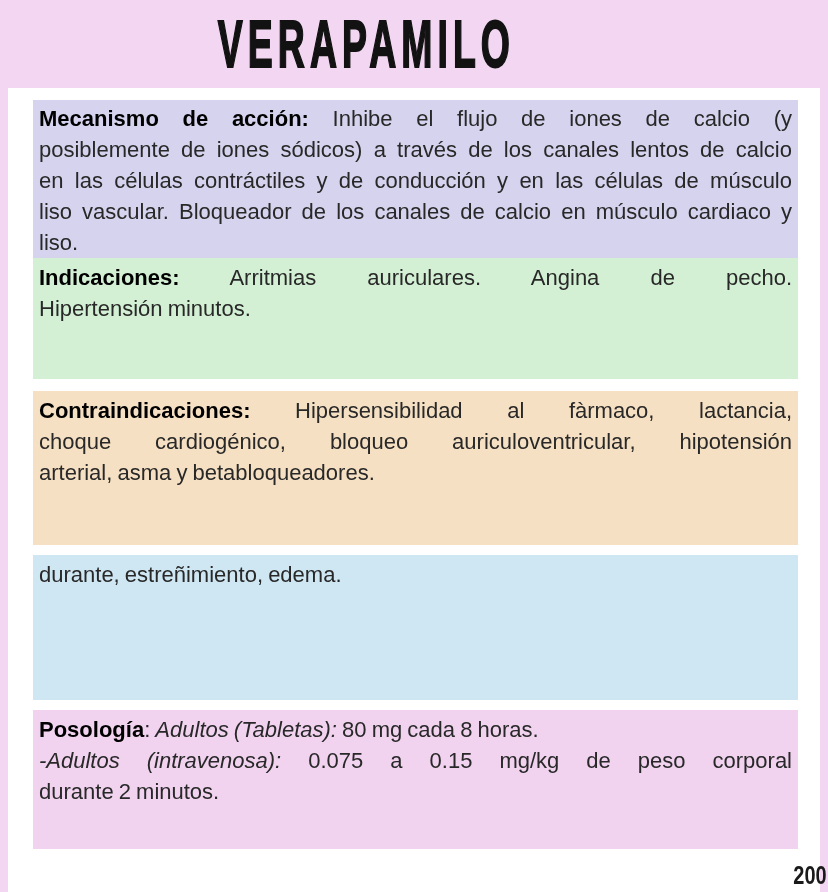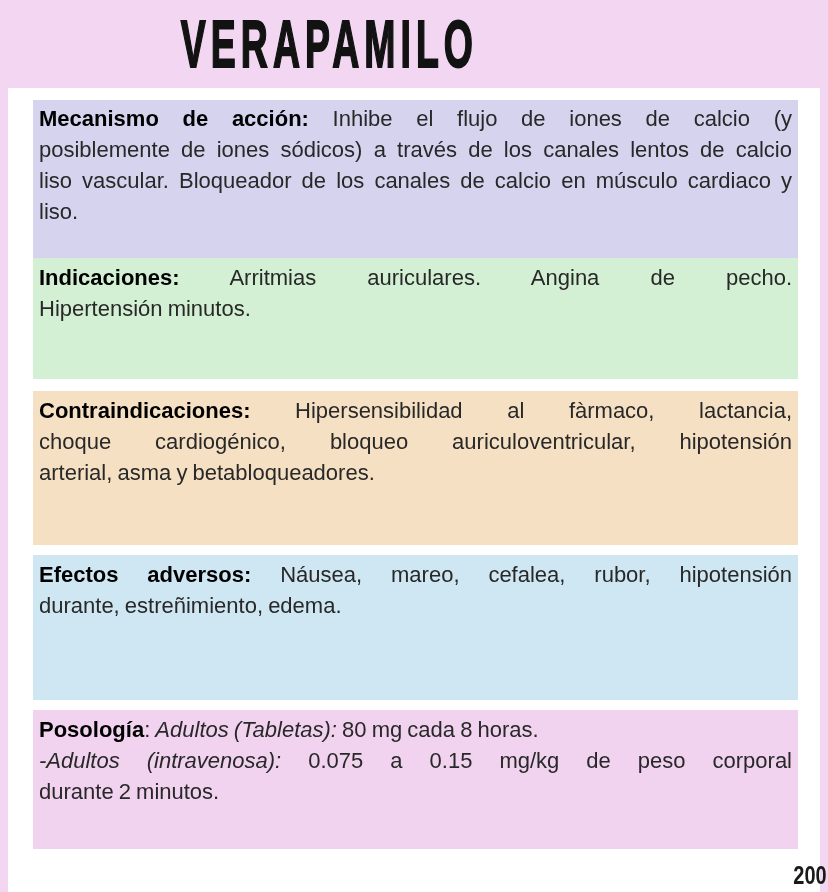--- a/index.html
+++ b/index.html
@@ -12,21 +12,21 @@
     position:relative; width:828px; height:892px;
     background:#f3d7f2; 
   }
   .content-panel {
     position:absolute; left:8px; right:8px; top:88px; bottom:0;
     background:#ffffff;
   }
   .header {
     position:absolute; top:0; left:0; width:658px; height:88px;
     background:#f3d7f2;
-    display:flex; align-items:center; justify-content:center;
+    display:flex; align-items:center; justify-content:center;padding-left:37px;
   }
   .title {
     margin:0; padding:0;
     font-size:52px; font-weight:bold; color:#121212;
     letter-spacing:7px;
     transform:scale(0.72,1.28);
     transform-origin:center center;
     -webkit-text-stroke:1.5px #121212;
     white-space:nowrap;
   }
@@ -57,34 +57,34 @@
 </style>
 </head>
 <body>
 
 <div class="page" style="background: rgb(243, 215, 242);">
   <div class="content-panel" style="background: rgb(255, 255, 255);">
     <div id="sections">
         <div class="section" style="background: rgb(213, 211, 238);">
           <div class="line jl"><span class="seg-b">Mecanismo de acción:</span><span class="seg-n"> Inhibe el flujo de iones de calcio (y</span></div>
           <div class="line jl"><span class="seg-n">posiblemente de iones sódicos) a través de los canales lentos de calcio</span></div>
+          <div class="line jl"><span class="seg-n">en las células contráctiles y de conducción y en las células de músculo</span></div>
           <div class="line jl"><span class="seg-n">liso vascular. Bloqueador de los canales de calcio en músculo cardiaco y</span></div>
           <div class="line"><span class="seg-n">liso.</span></div>
         </div>
         <div class="section" style="background: rgb(211, 240, 212);">
           <div class="line jl"><span class="seg-b">Indicaciones:</span><span class="seg-n"> Arritmias auriculares. Angina de pecho.</span></div>
           <div class="line"><span class="seg-n">Hipertensión minutos.</span></div>
         </div>
         <div class="section" style="background: rgb(246, 224, 195);">
           <div class="line jl"><span class="seg-b">Contraindicaciones:</span><span class="seg-n"> Hipersensibilidad al fàrmaco, lactancia,</span></div>
           <div class="line jl"><span class="seg-n">choque cardiogénico, bloqueo auriculoventricular, hipotensión</span></div>
           <div class="line"><span class="seg-n">arterial, asma y betabloqueadores.</span></div>
         </div>
         <div class="section" style="background: rgb(207, 231, 243);">
-          <div class="line jl"><span class="seg-b">Efectos adversos:</span><span class="seg-n"> Náusea, mareo, cefalea, rubor, hipotensión</span></div>
           <div class="line"><span class="seg-n">durante, estreñimiento, edema.</span></div>
         </div>
         <div class="section" style="background: rgb(241, 211, 240);">
           <div class="line"><span class="seg-b">Posología</span><span class="seg-n">: </span><span class="seg-i">Adultos (Tabletas):</span><span class="seg-n"> 80 mg cada 8 horas.</span></div>
           <div class="line jl"><span class="seg-i">-Adultos (intravenosa):</span><span class="seg-n"> 0.075 a 0.15 mg/kg de peso corporal</span></div>
           <div class="line"><span class="seg-n">durante 2 minutos.</span></div>
         </div>
       </div>
   </div>
   <div class="header" style="background: rgb(243, 215, 242);">

